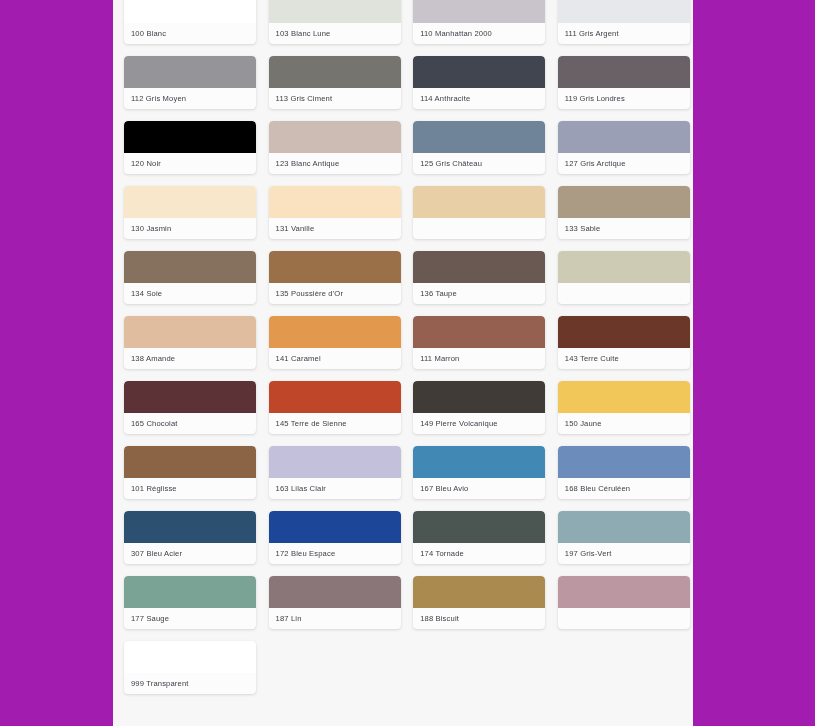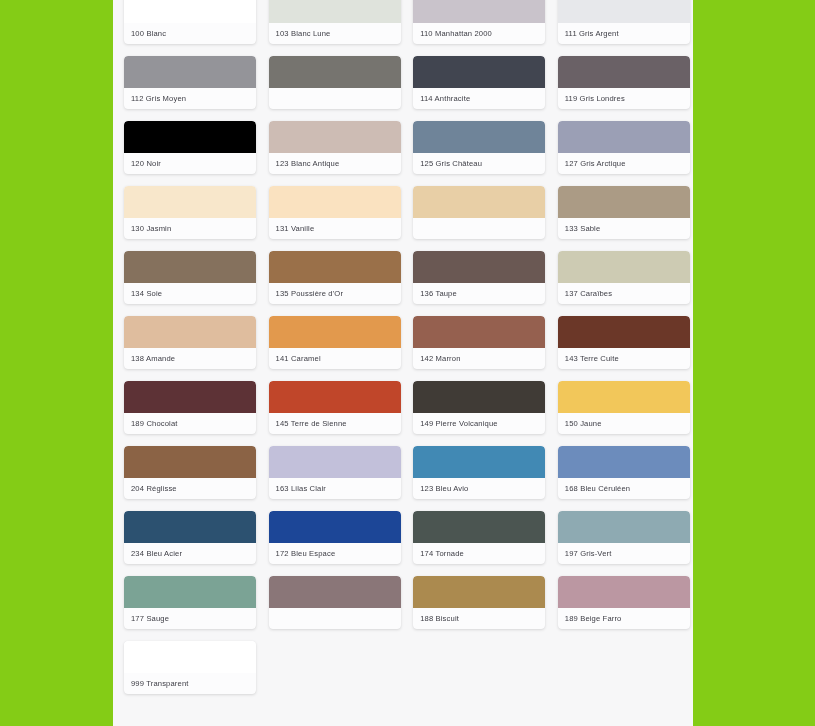--- a/index.html
+++ b/index.html
@@ -10,21 +10,21 @@
     width: 815px;
     height: 726px;
     background: #ffffff;
     font-family: "Liberation Sans", sans-serif;
     overflow: hidden;
   }
   #page {
     position: relative;
     width: 815px;
     height: 726px;
-    background: #84cc16;
+    background: #a21caf;
   }
   
   #panel {
     position: absolute;
     left: 113px;
     top: -12px;
     width: 580px;
     height: 745px;
     background: #f7f7f8;
   }
@@ -88,20 +88,21 @@
       <div class="swatch-card">
         <div class="swatch-color" style="background-color: rgb(231, 232, 235);"></div>
         <div class="swatch-label">111 Gris Argent</div>
       </div>
       <div class="swatch-card">
         <div class="swatch-color" style="background-color: rgb(148, 148, 153);"></div>
         <div class="swatch-label">112 Gris Moyen</div>
       </div>
       <div class="swatch-card">
         <div class="swatch-color" style="background-color: rgb(118, 116, 111);"></div>
+        <div class="swatch-label">113 Gris Ciment</div>
       </div>
       <div class="swatch-card">
         <div class="swatch-color" style="background-color: rgb(65, 69, 80);"></div>
         <div class="swatch-label">114 Anthracite</div>
       </div>
       <div class="swatch-card">
         <div class="swatch-color" style="background-color: rgb(106, 97, 102);"></div>
         <div class="swatch-label">119 Gris Londres</div>
       </div>
       <div class="swatch-card">
@@ -142,99 +143,98 @@
       <div class="swatch-card">
         <div class="swatch-color" style="background-color: rgb(154, 112, 73);"></div>
         <div class="swatch-label">135 Poussière d'Or</div>
       </div>
       <div class="swatch-card">
         <div class="swatch-color" style="background-color: rgb(106, 88, 83);"></div>
         <div class="swatch-label">136 Taupe</div>
       </div>
       <div class="swatch-card">
         <div class="swatch-color" style="background-color: rgb(205, 203, 179);"></div>
-        <div class="swatch-label">137 Caraïbes</div>
       </div>
       <div class="swatch-card">
         <div class="swatch-color" style="background-color: rgb(223, 189, 158);"></div>
         <div class="swatch-label">138 Amande</div>
       </div>
       <div class="swatch-card">
         <div class="swatch-color" style="background-color: rgb(226, 153, 77);"></div>
         <div class="swatch-label">141 Caramel</div>
       </div>
       <div class="swatch-card">
         <div class="swatch-color" style="background-color: rgb(149, 96, 79);"></div>
-        <div class="swatch-label">142 Marron</div>
+        <div class="swatch-label">111 Marron</div>
       </div>
       <div class="swatch-card">
         <div class="swatch-color" style="background-color: rgb(107, 55, 40);"></div>
         <div class="swatch-label">143 Terre Cuite</div>
       </div>
       <div class="swatch-card">
         <div class="swatch-color" style="background-color: rgb(93, 50, 54);"></div>
-        <div class="swatch-label">189 Chocolat</div>
+        <div class="swatch-label">165 Chocolat</div>
       </div>
       <div class="swatch-card">
         <div class="swatch-color" style="background-color: rgb(192, 70, 42);"></div>
         <div class="swatch-label">145 Terre de Sienne</div>
       </div>
       <div class="swatch-card">
         <div class="swatch-color" style="background-color: rgb(64, 59, 54);"></div>
         <div class="swatch-label">149 Pierre Volcanique</div>
       </div>
       <div class="swatch-card">
         <div class="swatch-color" style="background-color: rgb(242, 199, 90);"></div>
         <div class="swatch-label">150 Jaune</div>
       </div>
       <div class="swatch-card">
         <div class="swatch-color" style="background-color: rgb(139, 99, 69);"></div>
-        <div class="swatch-label">204 Réglisse</div>
+        <div class="swatch-label">101 Réglisse</div>
       </div>
       <div class="swatch-card">
         <div class="swatch-color" style="background-color: rgb(194, 192, 218);"></div>
         <div class="swatch-label">163 Lilas Clair</div>
       </div>
       <div class="swatch-card">
         <div class="swatch-color" style="background-color: rgb(65, 137, 180);"></div>
-        <div class="swatch-label">123 Bleu Avio</div>
+        <div class="swatch-label">167 Bleu Avio</div>
       </div>
       <div class="swatch-card">
         <div class="swatch-color" style="background-color: rgb(108, 140, 188);"></div>
         <div class="swatch-label">168 Bleu Céruléen</div>
       </div>
       <div class="swatch-card">
         <div class="swatch-color" style="background-color: rgb(44, 81, 112);"></div>
-        <div class="swatch-label">234 Bleu Acier</div>
+        <div class="swatch-label">307 Bleu Acier</div>
       </div>
       <div class="swatch-card">
         <div class="swatch-color" style="background-color: rgb(28, 70, 151);"></div>
         <div class="swatch-label">172 Bleu Espace</div>
       </div>
       <div class="swatch-card">
         <div class="swatch-color" style="background-color: rgb(75, 85, 81);"></div>
         <div class="swatch-label">174 Tornade</div>
       </div>
       <div class="swatch-card">
         <div class="swatch-color" style="background-color: rgb(142, 170, 178);"></div>
         <div class="swatch-label">197 Gris-Vert</div>
       </div>
       <div class="swatch-card">
         <div class="swatch-color" style="background-color: rgb(123, 163, 149);"></div>
         <div class="swatch-label">177 Sauge</div>
       </div>
       <div class="swatch-card">
         <div class="swatch-color" style="background-color: rgb(138, 118, 120);"></div>
+        <div class="swatch-label">187 Lin</div>
       </div>
       <div class="swatch-card">
         <div class="swatch-color" style="background-color: rgb(171, 138, 79);"></div>
         <div class="swatch-label">188 Biscuit</div>
       </div>
       <div class="swatch-card">
         <div class="swatch-color" style="background-color: rgb(187, 151, 162);"></div>
-        <div class="swatch-label">189 Beige Farro</div>
       </div>
       <div class="swatch-card">
         <div class="swatch-color" style="background-color: rgb(255, 255, 255);"></div>
         <div class="swatch-label">999 Transparent</div>
       </div>
     </div>
 </div>
 
 </body></html>

